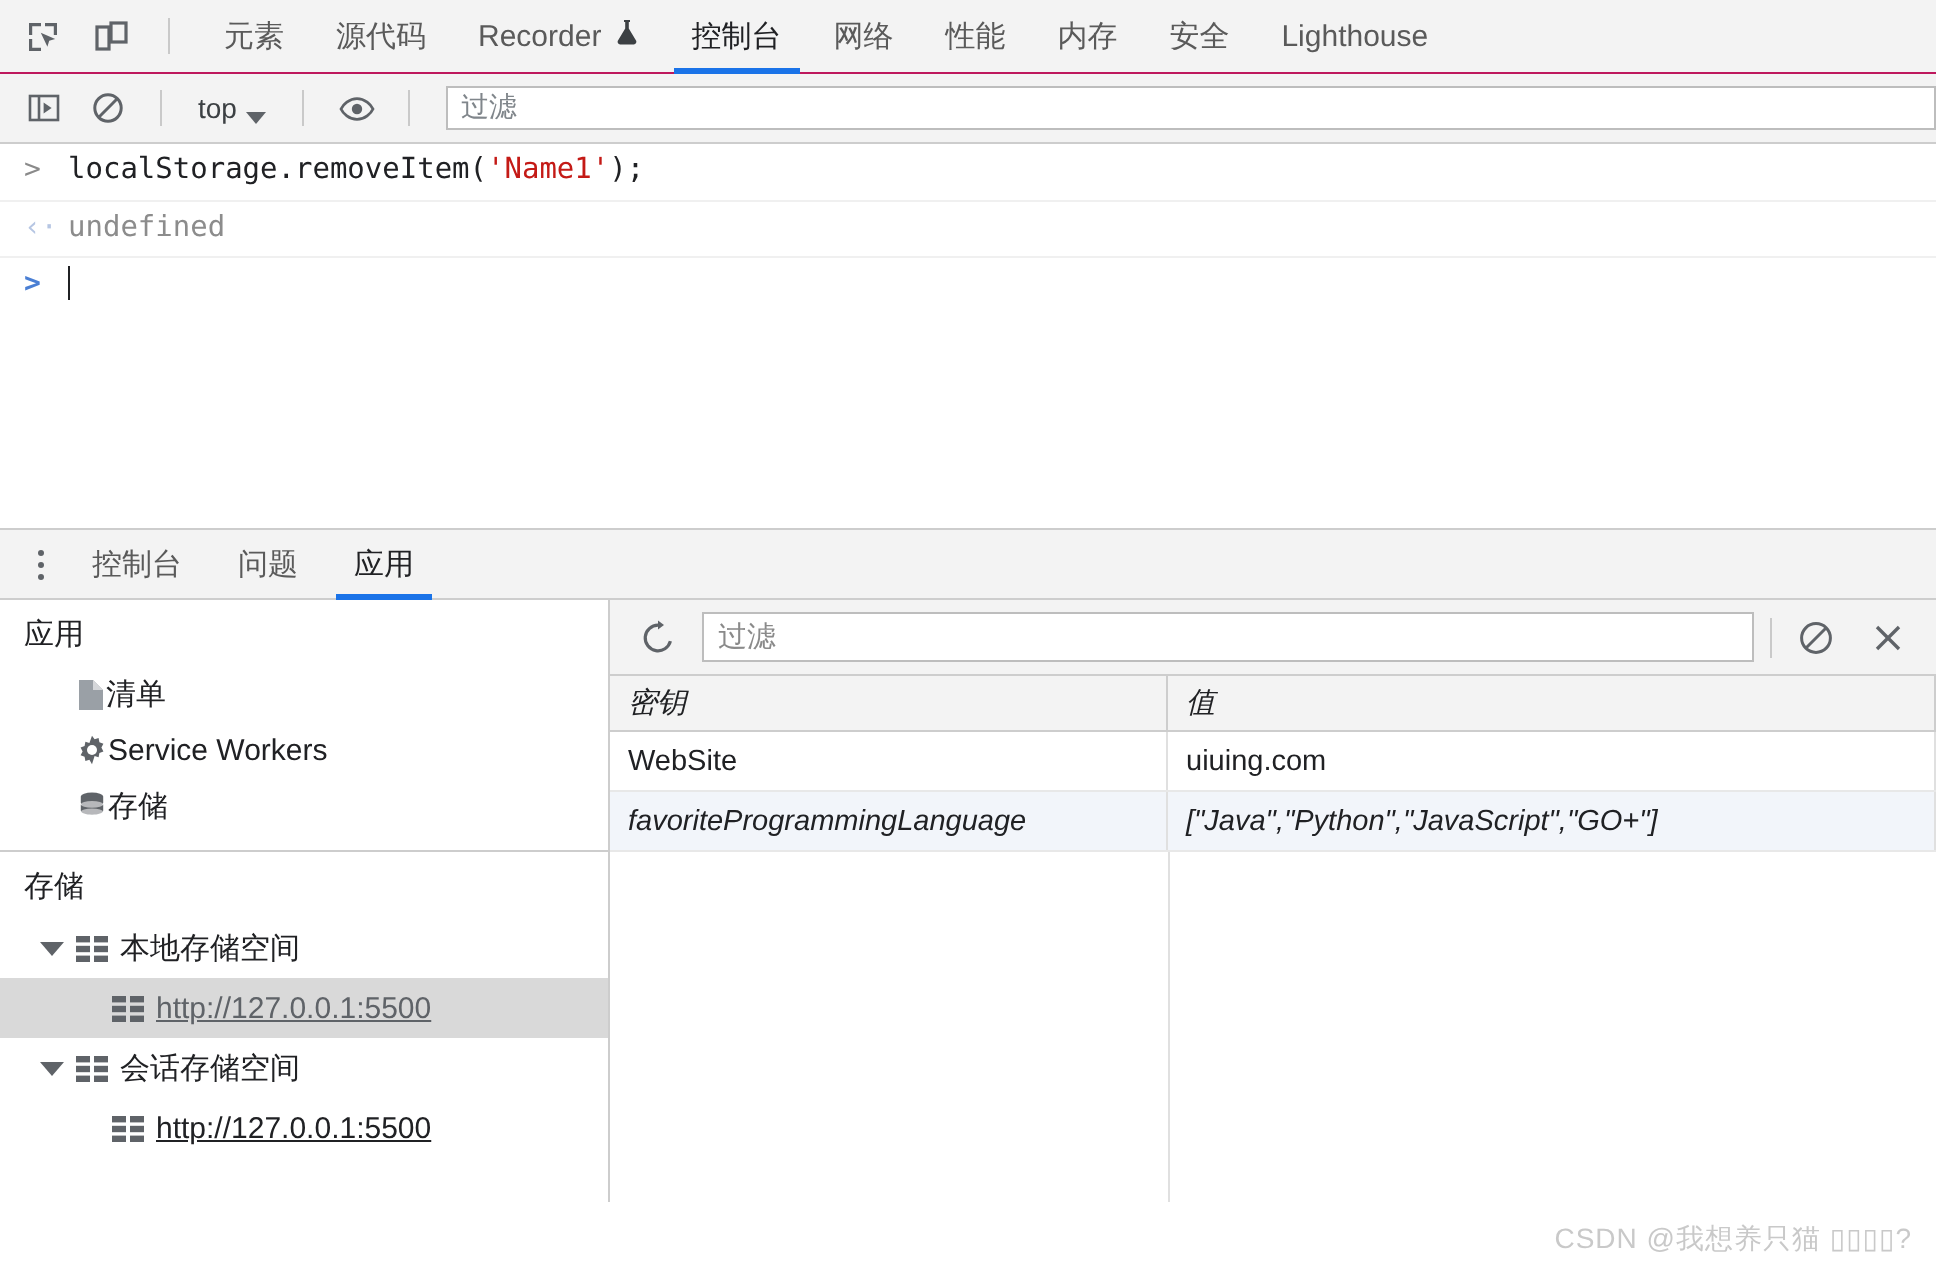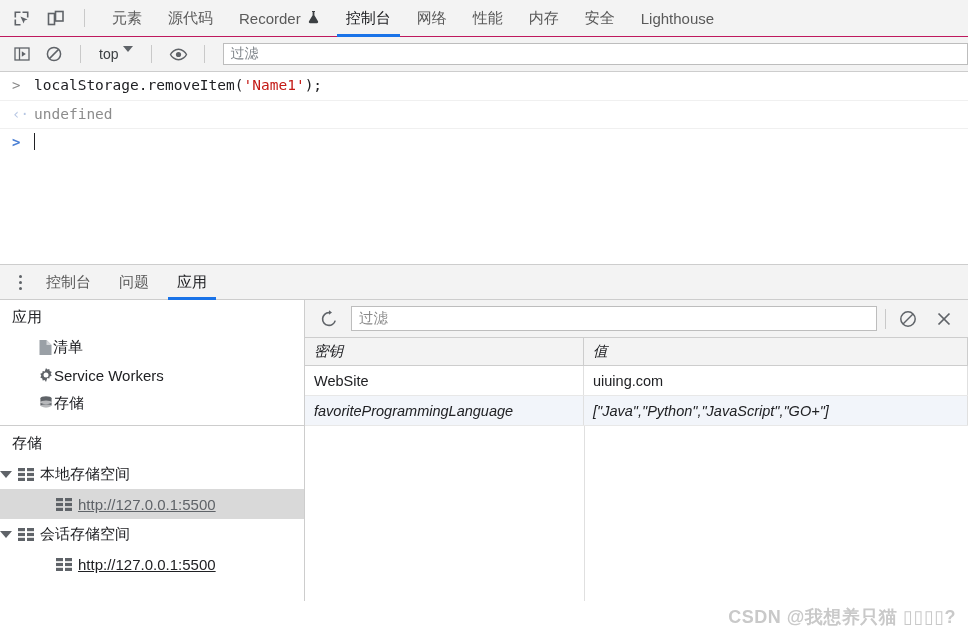--- a/index.html
+++ b/index.html
@@ -43,21 +43,21 @@
     display: flex; align-items: center;
     height: 35px; background: #f3f3f3;
     border-bottom: 1px solid #cdcdcd;
     padding-left: 8px; gap: 4px;
   }
   .ct-btn {
     width: 28px; height: 26px; display: flex;
     align-items: center; justify-content: center;
   }
   .ctx-select {
-    display: flex; align-items: flex-start; gap: 5px;
+    display: flex; align-items: flex-end; gap: 5px;
     font-size: 14px; color: #3c4043; padding: 0 6px;
   }
   .caret-dn {
     width: 0; height: 0;
     border-left: 5px solid transparent; border-right: 5px solid transparent;
     border-top: 6px solid #5f6368;
   }
   .filter-input {
     flex: 1; height: 22px; margin-left: 6px; margin-right: 0;
     border: 1px solid #bdbdbd; background: #fff;
@@ -116,21 +116,21 @@
   }
   .sb-item {
     display: flex; align-items: center; gap: 0;
     height: 28px; padding-left: 38px; font-size: 15px; color: #202124;
   }
   .sb-divider { height: 1px; background: #cdcdcd; margin: 8px 0 0 0; }
   .tree-row {
     display: flex; align-items: center; gap: 6px;
     height: 30px; font-size: 15px; color: #202124;
   }
-  .tree-row.lvl1 { }
+  .tree-row.lvl1 { padding-left: 20px; }
   .tree-row.lvl2 { padding-left: 56px; text-decoration: underline; }
   .tree-row.selected { background: #d9d9d9; color: #5f6368; }
   .twisty {
     width: 0; height: 0; flex: none;
     border-left: 6px solid transparent; border-right: 6px solid transparent;
     border-top: 7px solid #5f6368;
   }
   .grid-ic { display: inline-flex; flex: none; }
 
   .app-main { flex: 1; display: flex; flex-direction: column; overflow: hidden; }
@@ -162,23 +162,22 @@
   }
   .col-key { width: 279px; flex: none; }
   .col-val { flex: 1; }
   .dg-body { flex: 1; position: relative; }
   .dg-empty-divider {
     position: absolute; top: 0; bottom: 0; left: 279px; width: 1px; background: #e0e0e0;
   }
 
   .watermark {
     position: absolute; right: 12px; bottom: 8px;
-    font-size: 18px; color: #c9c9c9; letter-spacing: .5px;
+    font-size: 14px; color: #c9c9c9; letter-spacing: .5px;
     pointer-events: none;
-    font-weight: bold;
   }
 </style>
 </head>
 <body>
 
 <div id="app">
 
   <div class="tabbar">
     <div class="tool-icons">
       <div class="tool-btn">

